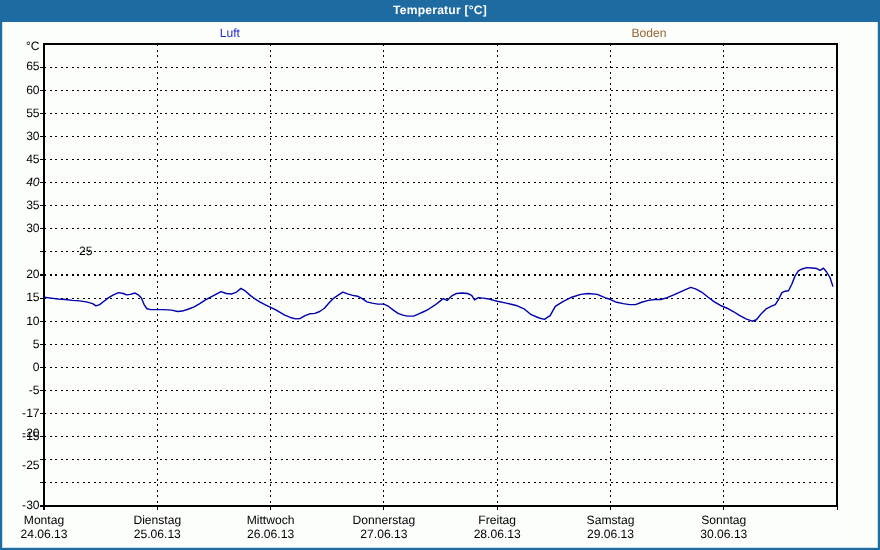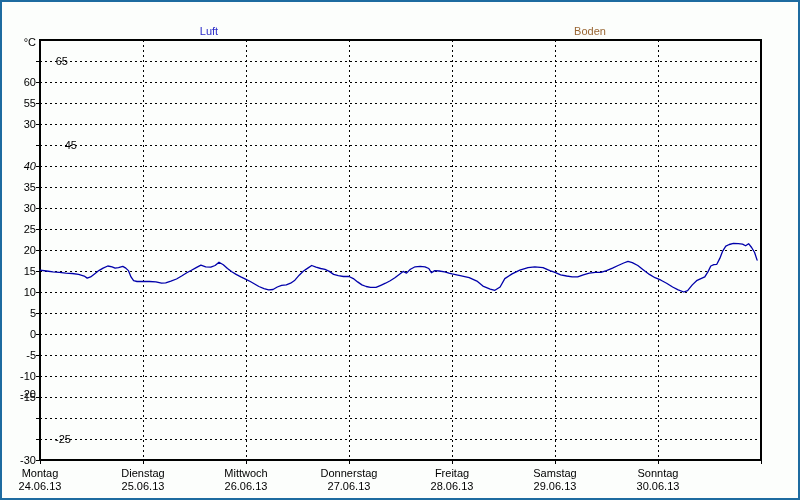--- a/index.html
+++ b/index.html
@@ -23,20 +23,23 @@
   .legend-boden{left:590px;color:#996633}
   .unit{position:absolute;left:0;top:36px;width:36px;text-align:right;z-index:3}
   .ylab{position:absolute;left:0;width:36px;height:14px;line-height:14px;text-align:right;z-index:3}
   .xlab{position:absolute;top:467px;width:102px;text-align:center;z-index:3}
   .xlab div{height:13px;line-height:13px}
 </style>
 </head>
 <body>
 
 <div class="window" style="background: rgb(252, 254, 252);">
+  <div class="titlebar">
+    <span>Temperatur [°C]</span>
+  </div>
 
   <span class="legend legend-luft" style="color: rgb(42, 42, 200);">Luft</span>
   <span class="legend legend-boden" style="color: rgb(153, 102, 51);">Boden</span>
 
   <div class="unit">°C</div>
 
   <svg class="plot" id="plot" xmlns="http://www.w3.org/2000/svg">
       <line class="grid" x1="40" y1="61.0" x2="761" y2="61.0"></line>
       <line class="tick" x1="36" y1="61.0" x2="40" y2="61.0"></line>
       <line class="grid" x1="40" y1="82.0" x2="761" y2="82.0"></line>
@@ -88,39 +91,39 @@
       <line class="grid" x1="555.0" y1="40" x2="555.0" y2="460"></line>
       <line class="tick" x1="555.0" y1="460" x2="555.0" y2="464"></line>
       <line class="grid" x1="658.0" y1="40" x2="658.0" y2="460"></line>
       <line class="tick" x1="658.0" y1="460" x2="658.0" y2="464"></line>
       <line class="tick" x1="761.0" y1="460" x2="761.0" y2="464"></line>
       <rect class="pframe" x="40" y="40" width="721" height="420"></rect>
       <polyline fill="none" stroke="#0000aa" stroke-width="1.3" stroke-linejoin="round" stroke-linecap="round" points="40.0,270.2 46.4,271.0 52.9,271.8 59.3,272.3 65.8,273.1 72.2,273.5 78.6,274.4 84.2,276.0 87.2,278.1 90.6,276.9 94.5,273.9 98.8,270.6 103.1,268.1 107.8,266.0 112.1,266.8 115.1,268.1 118.5,267.6 122.8,266.4 125.8,268.1 128.4,270.6 131.0,276.9 133.6,280.7 137.0,281.5 143.0,281.5 149.4,281.5 155.9,281.9 161.5,283.2 165.7,282.8 170.9,281.1 176.5,279.0 181.6,276.0 186.8,272.7 191.5,270.2 196.2,267.6 200.9,265.1 205.7,266.8 210.8,267.2 215.1,265.5 219.0,262.2 223.3,264.7 227.5,268.5 231.8,271.8 236.1,274.4 240.8,276.9 246.0,279.4 250.3,281.5 254.6,284.0 258.9,286.5 264.0,288.6 268.7,289.9 273.0,289.5 277.3,287.0 281.6,285.3 286.3,284.9 290.6,283.2 294.9,280.2 299.2,275.2 303.5,271.0 307.8,268.1 311.7,265.5 316.0,267.2 320.7,268.5 325.0,269.3 329.3,271.4 333.6,274.4 338.3,275.6 343.4,276.5 349.0,276.5 353.3,278.6 357.6,281.9 361.9,284.9 366.2,286.5 370.5,287.4 376.0,287.4 380.8,285.3 385.5,283.2 390.2,280.7 394.9,277.7 399.2,274.4 403.1,271.4 406.5,273.1 410.4,269.3 415.1,266.8 420.2,266.4 425.0,266.8 428.8,268.5 431.4,272.7 434.8,270.6 439.1,271.0 444.7,271.8 449.0,273.1 452.0,273.9 460.2,275.6 469.2,277.7 476.9,281.1 482.9,286.1 490.2,289.1 494.9,290.3 500.1,287.0 504.8,278.6 512.1,273.9 519.8,270.2 528.0,267.6 534.8,266.8 543.0,267.6 549.9,270.6 555.0,272.3 560.6,274.8 566.6,276.0 572.2,276.9 577.7,276.9 583.3,274.8 589.3,273.1 595.3,272.3 600.9,272.3 606.5,270.6 612.5,268.1 618.1,265.5 623.7,263.0 628.0,261.3 632.3,262.6 637.8,265.5 643.8,270.2 649.4,274.4 655.0,277.7 661.0,280.2 666.6,283.2 672.6,287.0 678.2,289.9 683.8,292.0 687.6,290.7 692.3,284.9 696.6,280.7 700.9,278.6 704.8,276.9 708.2,271.4 710.8,266.0 713.8,264.7 716.8,264.3 719.8,258.4 722.8,250.8 725.8,246.2 729.2,244.5 733.5,243.3 738.3,243.7 742.5,244.1 745.6,245.8 748.6,243.7 751.6,247.5 754.6,252.5 757.1,260.1"></polyline>
     </svg>
 
   <div id="ylabels">
-      <div class="ylab" style="top: 54px; padding-left: 32px;">65</div>
+      <div class="ylab" style="top: 54px;">65</div>
       <div class="ylab" style="top: 75px;">60</div>
       <div class="ylab" style="top: 96px;">55</div>
       <div class="ylab" style="top: 117px;">30</div>
-      <div class="ylab" style="top: 138px; margin-left: 41px;">45</div>
+      <div class="ylab" style="top: 138px;">45</div>
       <div class="ylab" style="top: 159px; font-style: italic;">40</div>
       <div class="ylab" style="top: 180px;">35</div>
       <div class="ylab" style="top: 201px;">30</div>
-      <div class="ylab" style="top: 222px;">25</div>
+      <div class="ylab" style="top: 222px; padding-left: 48px;">25</div>
       <div class="ylab" style="top: 243px;">20</div>
       <div class="ylab" style="top: 264px;">15</div>
       <div class="ylab" style="top: 285px;">10</div>
       <div class="ylab" style="top: 306px;">5</div>
       <div class="ylab" style="top: 327px;">0</div>
       <div class="ylab" style="top: 348px;">-5</div>
-      <div class="ylab" style="top: 369px;">-10</div>
+      <div class="ylab" style="top: 369px;">-17</div>
       <div class="ylab" style="top: 390px;">-15</div>
       <div class="ylab" style="top: 387px;">-20</div>
-      <div class="ylab" style="top: 432px; padding-left: 35px;">-25</div>
+      <div class="ylab" style="top: 416px;">-25</div>
       <div class="ylab" style="top: 453px; text-align: right;">-30</div>
     </div>
   <div id="xlabels">
       <div class="xlab" style="left: -11px;">
         <div>Montag</div>
         <div>24.06.13</div>
       </div>
       <div class="xlab" style="left: 92px;">
         <div>Dienstag</div>
         <div>25.06.13</div>

